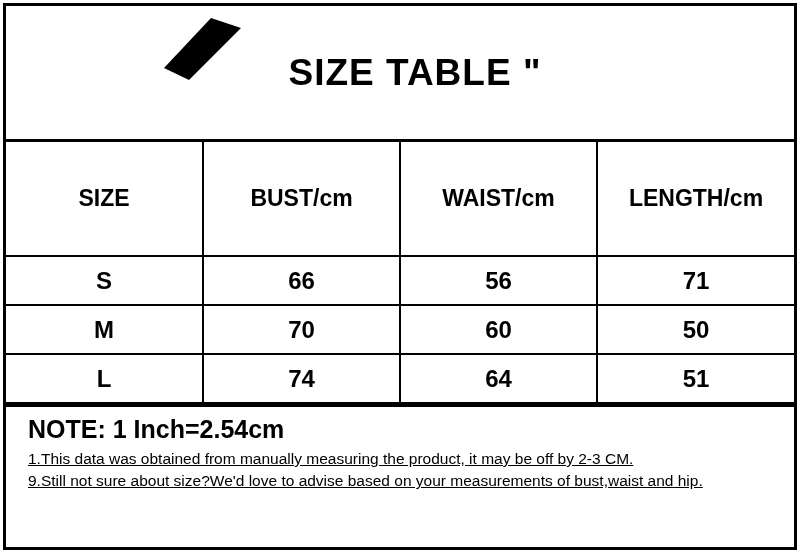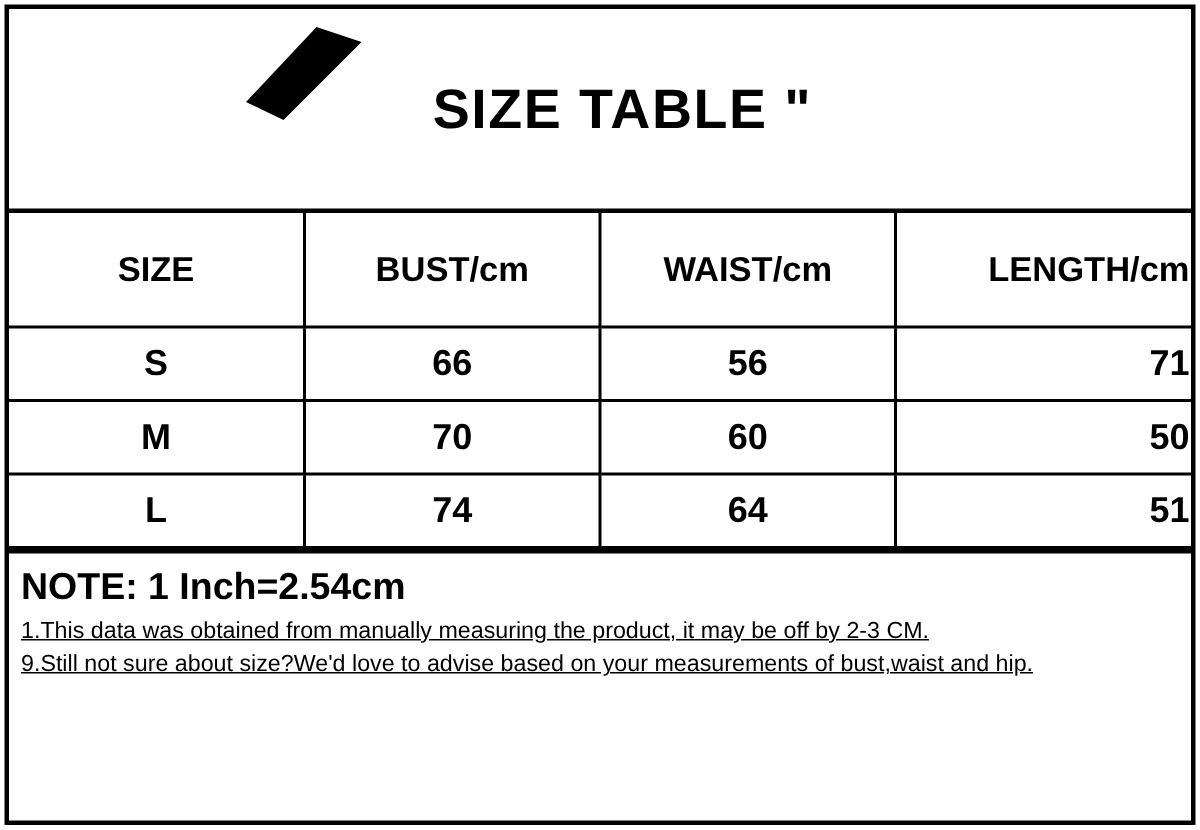--- a/index.html
+++ b/index.html
@@ -69,42 +69,42 @@
   }
   .size-table th,
   .size-table td {
     border: 2px solid #000000;
     text-align: center;
     font-weight: bold;
     box-sizing: border-box;
   }
   .size-table th {
     font-size: 23px;
-    height: 76px;
+    height: 114px;
   }
   .size-table td {
     font-size: 24px;
     height: 49px;
   }
   .size-table .col-size { width: 197px; }
   .size-table .col-v { width: 197px; }
 
   
   .size-table tr th:first-child,
   .size-table tr td:first-child { border-left: none; }
   .size-table tr th:last-child,
-  .size-table tr td:last-child { border-right: none; text-align: right; }
+  .size-table tr td:last-child { border-right: none; }
   .size-table tr:first-child th { border-top: none; }
 
   
   .notes {
     flex: 1;
     border-top: 3px solid #000000;
     box-sizing: border-box;
-    padding: 6px 6px 0 6px;
+    padding: 6px 6px 0 20px;
   }
   .note-title {
     font-size: 25px;
     font-weight: bold;
     margin: 2px 0 4px 2px;
   }
   .note-line {
     font-size: 15.5px;
     line-height: 1.45;
     margin-left: 2px;

